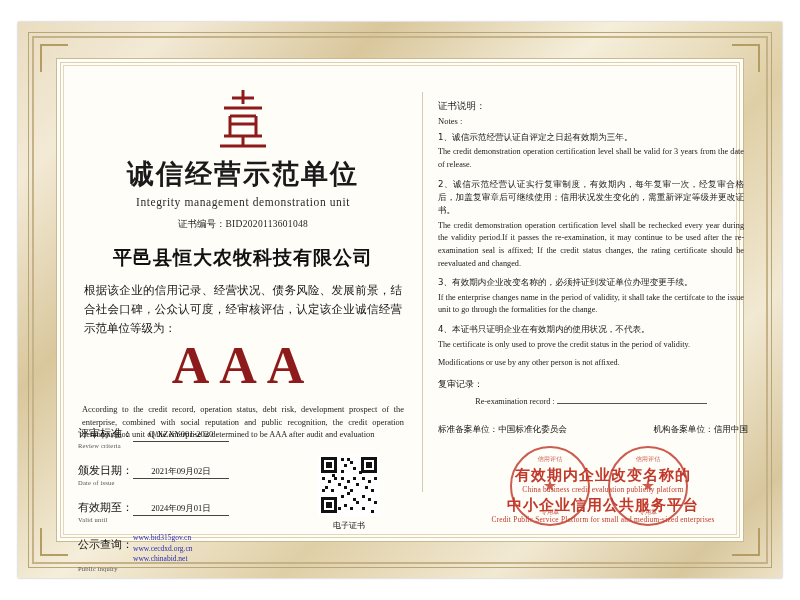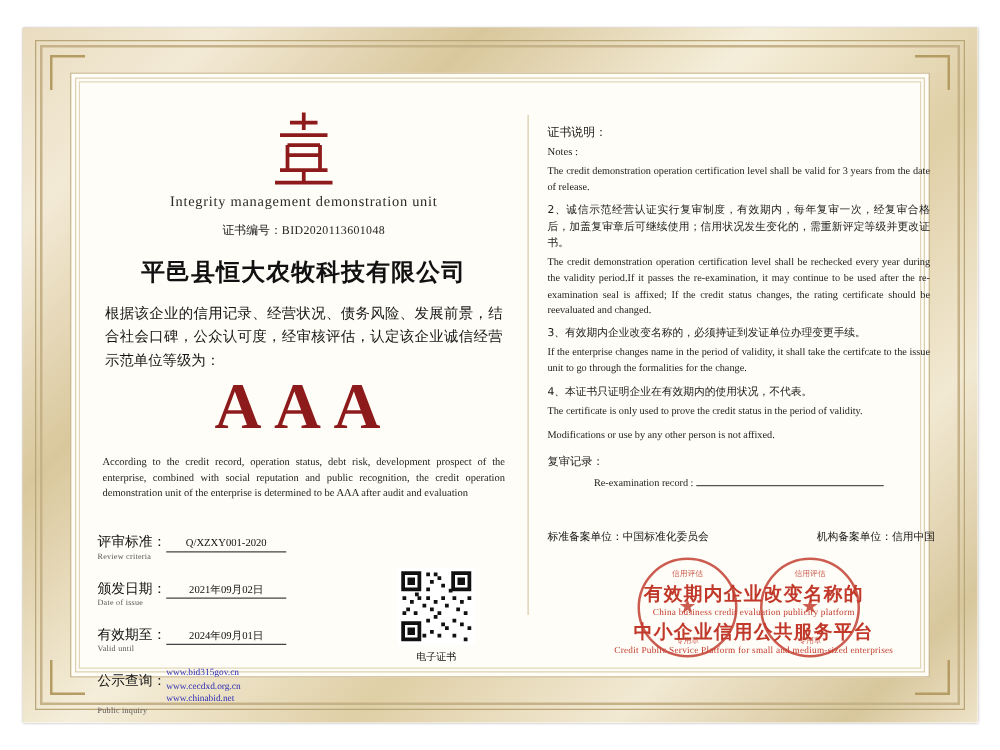--- a/index.html
+++ b/index.html
@@ -353,20 +353,21 @@
             <path d="M20 30 L46 30"></path>
             <path d="M20 38 L46 38"></path>
             <path d="M20 30 L20 50"></path>
             <path d="M46 30 L46 50"></path>
             <path d="M14 50 L52 50"></path>
             <path d="M10 60 L56 60"></path>
             <path d="M33 50 L33 60"></path>
           </g>
         </svg>
       </div>
+      <div class="title-cn">诚信经营示范单位</div>
       <div class="title-en">Integrity management demonstration unit</div>
       <div class="cert-no">
         <span>证书编号：</span><span class="val">BID2020113601048</span>
       </div>
       <div class="company">平邑县恒大农牧科技有限公司</div>
       <div class="body-cn">根据该企业的信用记录、经营状况、债务风险、发展前景，结合社会口碑，公众认可度，经审核评估，认定该企业诚信经营示范单位等级为：</div>
       <div class="grade">AAA</div>
       <div class="body-en">According to the credit record, operation status, debt risk, development prospect of the enterprise, combined with social reputation and public recognition, the credit operation demonstration unit of the enterprise is determined to be AAA after audit and evaluation</div>
     </div>
 
@@ -452,20 +453,21 @@
       </div>
       <div class="qr-cap">电子证书</div>
     </div>
 
     <div class="divider"></div>
 
     <div class="right-col">
       <div class="r-head">证书说明：</div>
       <div class="r-notes">Notes :</div>
 
+      <div class="r-item">1、诚信示范经营认证自评定之日起有效期为三年。</div>
       <div class="r-item en">The credit demonstration operation certification level shall be valid for 3 years from the date of release.</div>
 
       <div class="r-item">2、诚信示范经营认证实行复审制度，有效期内，每年复审一次，经复审合格后，加盖复审章后可继续使用；信用状况发生变化的，需重新评定等级并更改证书。</div>
       <div class="r-item en">The credit demonstration operation certification level shall be rechecked every year during the validity period.If it passes the re-examination, it may continue to be used after the re-examination seal is affixed; If the credit status changes, the rating certificate should be reevaluated and changed.</div>
 
       <div class="r-item">3、有效期内企业改变名称的，必须持证到发证单位办理变更手续。</div>
       <div class="r-item en">If the enterprise changes name in the period of validity, it shall take the certifcate to the issue unit to go through the formalities for the change.</div>
 
       <div class="r-item">4、本证书只证明企业在有效期内的使用状况，不代表。</div>
       <div class="r-item en">The certificate is only used to prove the credit status in the period of validity.</div>

